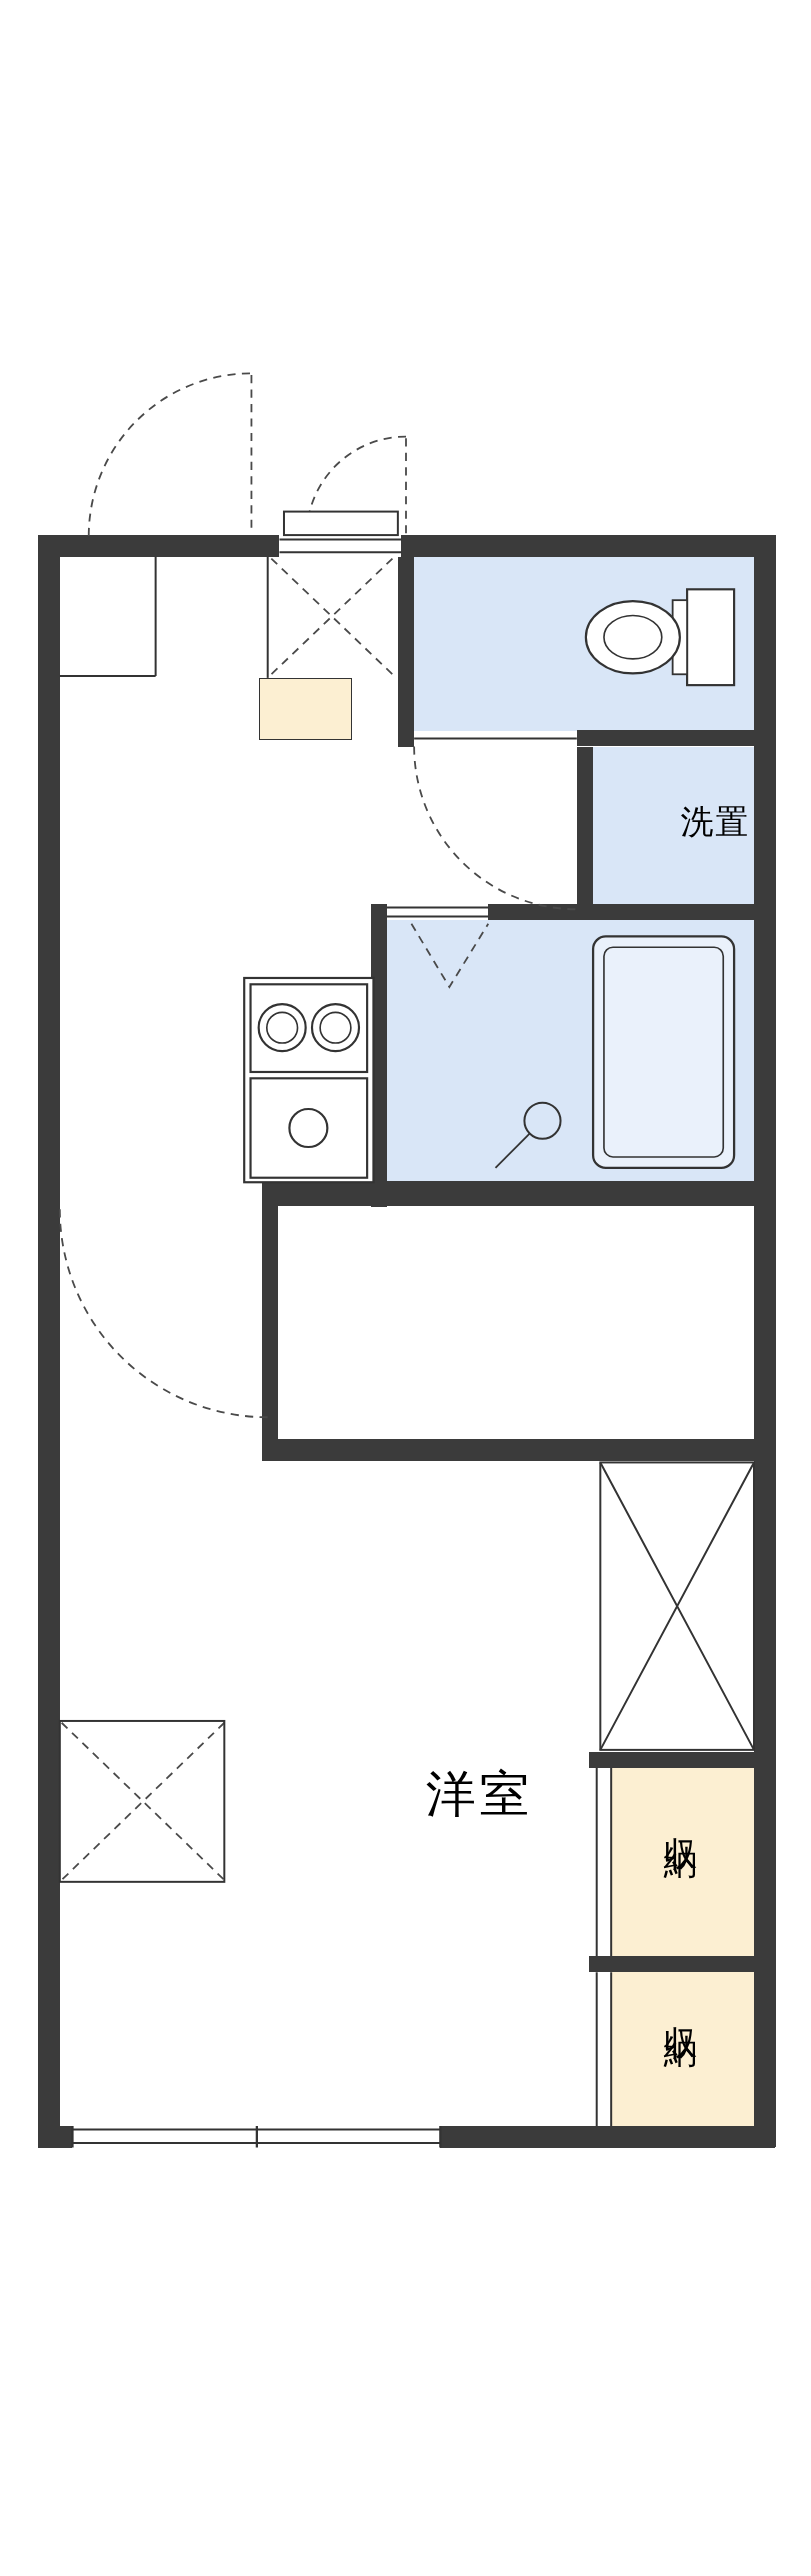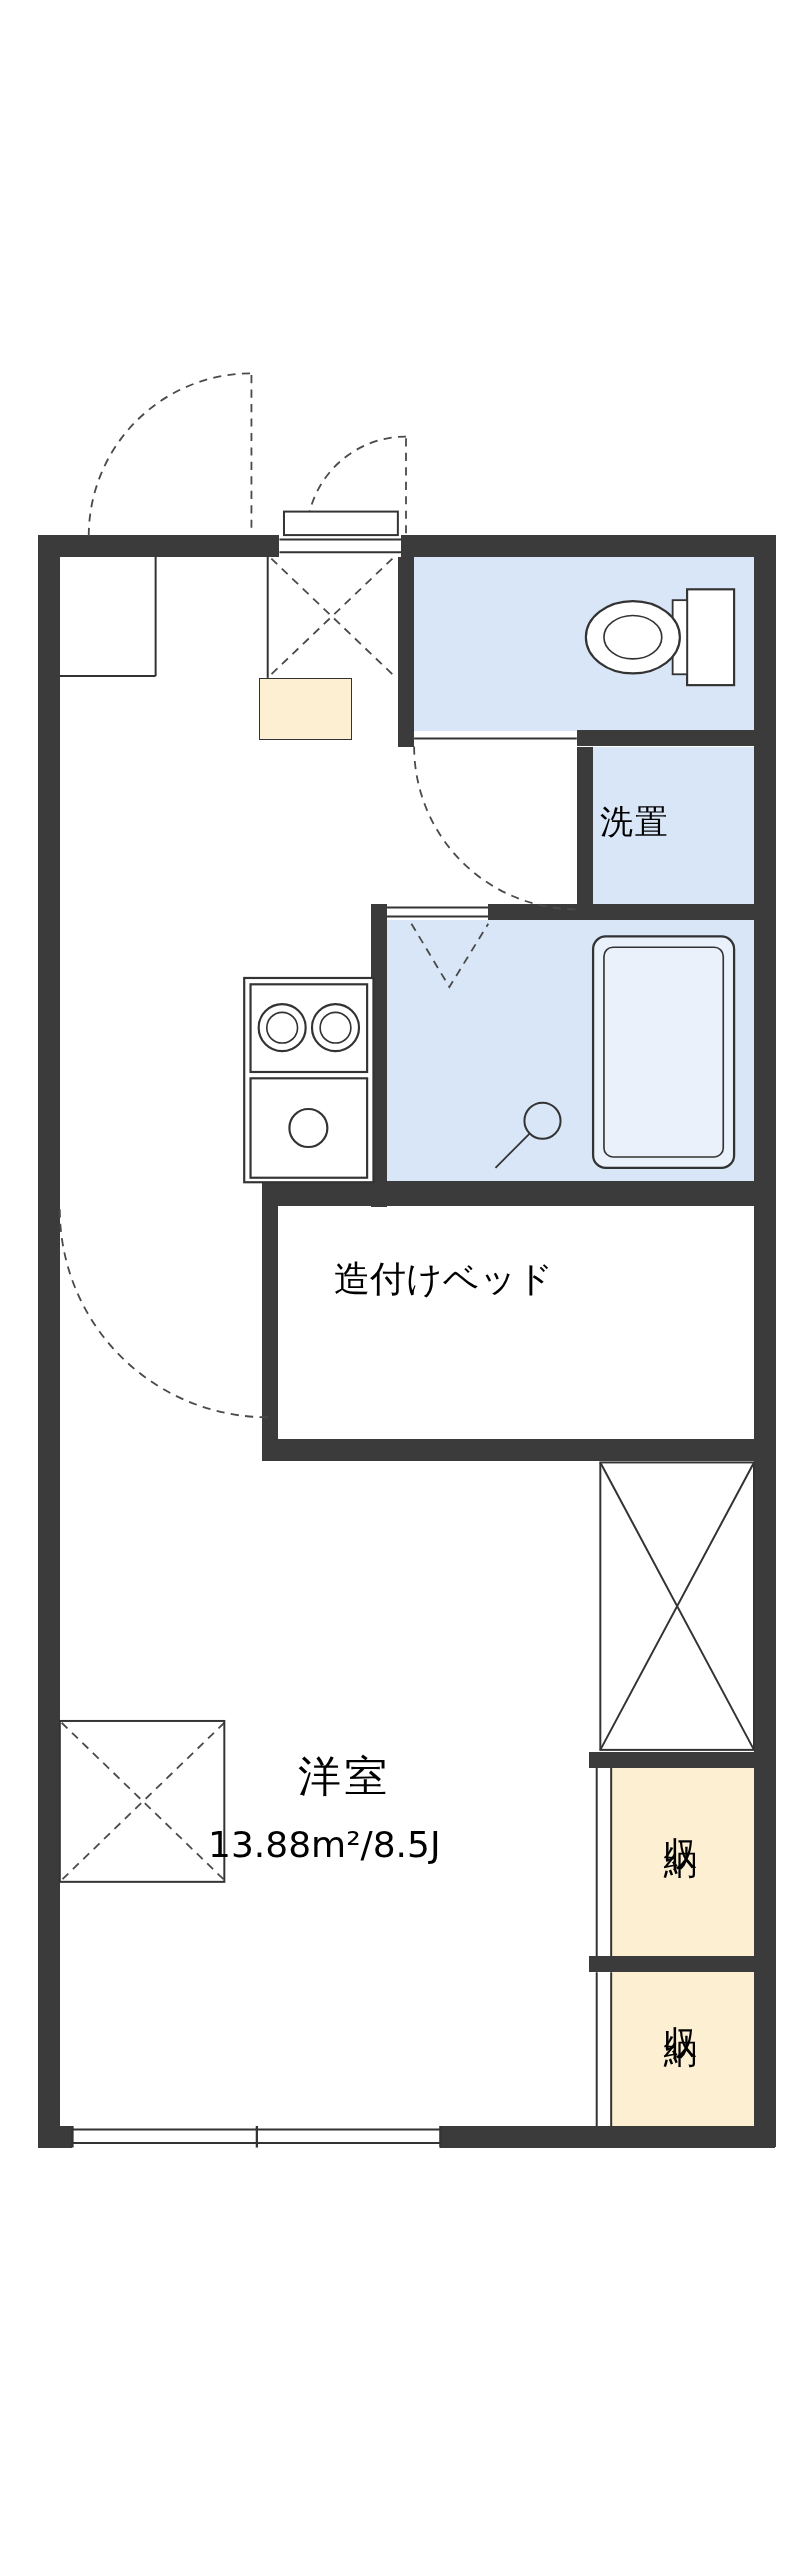--- a/index.html
+++ b/index.html
@@ -7,26 +7,26 @@
     position:relative;width:812px;height:2576px;background:#fff;overflow:hidden;
     font-family:"DejaVu Sans",sans-serif;color:#000;
   }
   .wall{position:absolute;background:#3b3b3b;}
   .fill{position:absolute;}
   .wet{background:#d9e6f7;}
   .cream{background:#fcefd2;}
   .bordered{border:1.8px solid #333;}
   .svg-overlay{position:absolute;left:0;top:0;pointer-events:none;}
   .label{position:absolute;color:#000;line-height:1.15;white-space:nowrap;}
-  .lbl-room{font-size:43px;letter-spacing:3.6px;}
+  .lbl-room{font-size:50px;letter-spacing:3.6px;margin-top:14px;}
   .lbl-area{font-size:36px;}
   .lbl-bed{font-size:36px;}
   .lbl-laundry{font-size:33px;letter-spacing:1.8px;}
   .lbl-storage{font-size:34px;writing-mode:vertical-rl;text-orientation:upright;letter-spacing:9px;}
-  .center{text-align:left;}
+  .center{text-align:right;}
 </style>
 </head>
 <body>
 
 <div class="canvas">
 
   <div class="fill wet" style="left:414px;top:557px;width:340px;height:174px"></div>
   <div class="fill wet" style="left:593px;top:747px;width:161px;height:157px"></div>
   <div class="fill wet" style="left:387px;top:920px;width:367px;height:261px"></div>
   <div class="fill cream bordered" style="left:259px;top:678px;width:91px;height:60px"></div>
@@ -103,23 +103,21 @@
       <path d="M 586 1254 L 548 1292" stroke-width="2"></path>
     </g>
 
     <g stroke="#333333" stroke-width="2.2" fill="#ffffff">
       <rect x="664" y="1618" width="170" height="318"></rect>
       <path d="M 664 1618 L 834 1936 M 834 1618 L 664 1936" fill="none"></path>
     </g>
   </svg>
 
   <div class="label lbl-room center" style="left:298px;top:1752px;width:235px">洋室</div>
-  <div class="label lbl-area center" style="left:208px;top:1824px;width:407px">13.88m²/8.5J</div>
 
-  <div class="label lbl-bed center" style="left:334px;top:1258px;width:362px">造付けベッド</div>
 
   <div class="label lbl-laundry center" style="left:600px;top:803px;width:150px">洗置</div>
 
   <div class="label lbl-storage" style="left:661px;top:1810px">収納</div>
   <div class="label lbl-storage" style="left:661px;top:1999px">収納</div>
 
 </div>
 
 
 </body></html>

